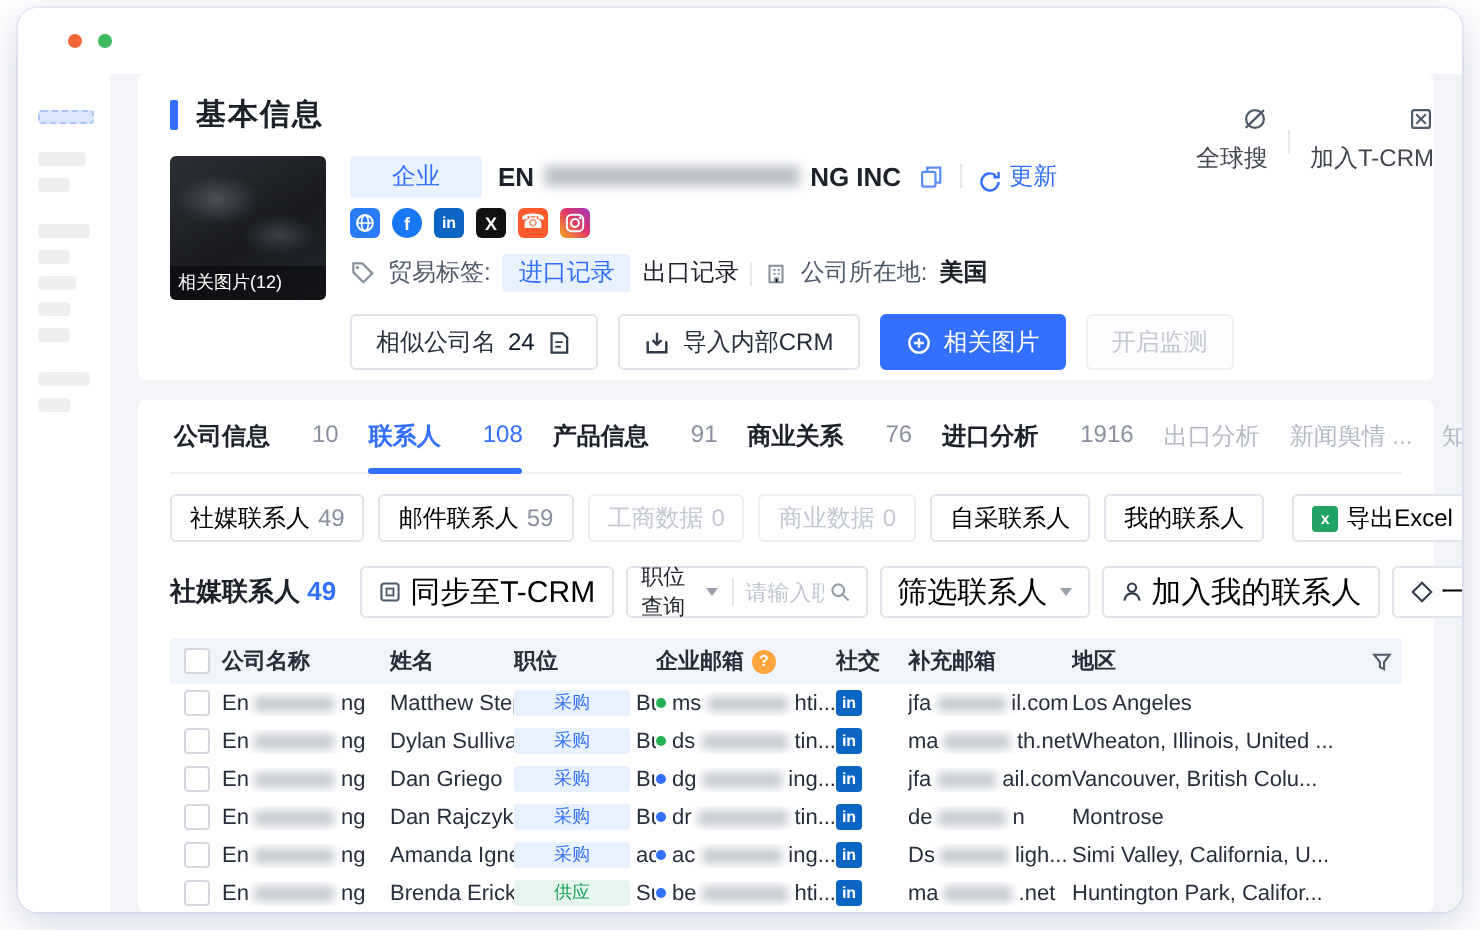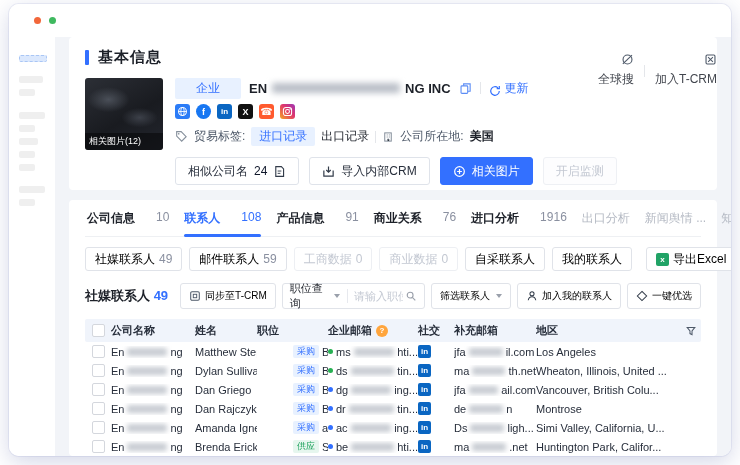--- a/index.html
+++ b/index.html
@@ -85,42 +85,42 @@
   .fbtn.disabled .cnt { color:#c3c8d2; }
   .spacer { flex:1; }
   .excel-ic { width:13px; height:13px; border-radius:2px; background:#21a366; color:#fff;
     font-size:8px; font-weight:bold; display:flex; align-items:center; justify-content:center; }
   .tri { width:0; height:0; border-left:3.5px solid transparent; border-right:3.5px solid transparent;
     border-top:4px solid #9aa0ab; margin-left:2px; flex:none; }
   
   .srow { margin-top:12px; display:flex; align-items:center; gap:6px; }
   .sec2 { font-size:13px; font-weight:bold; white-space:nowrap; }
   .sec2 .cnt { color:#3370ff; }
-  .tbtn { height:26px; padding:0 8px; font-size:10px; border:1px solid #e0e3e9; border-radius:3px;
+  .tbtn { height:26px; padding:0 8px; font-size:15px; border:1px solid #e0e3e9; border-radius:3px;
     background:#fff; display:flex; align-items:center; gap:4px; cursor:pointer; white-space:nowrap; }
   .jobgroup { display:flex; align-items:center; height:26px; border:1px solid #e0e3e9; border-radius:3px; background:#fff; }
   .jg-left { padding:0 7px; display:flex; align-items:center; gap:4px; font-size:11px; cursor:pointer; }
   .jg-sep { width:1px; height:14px; background:#e7e9ee; }
   .jg-input { width:60px; padding:0 6px; font-size:11px; color:#c3c8d2; white-space:nowrap; overflow:hidden; }
   .jg-search { padding:0 7px 0 2px; display:flex; align-items:center; cursor:pointer; }
   
   .tbl { margin-top:10px; }
   .thead { background:#f0f4fb; height:23px; display:flex; align-items:center; font-size:11px;
     font-weight:bold; color:#272e3b; border-radius:2px; }
   .trow { height:19px; display:flex; align-items:center; font-size:11px; color:#272e3b; }
   .c-check { width:26px; padding-left:7px; flex:none; display:flex; align-items:center; }
   .c-company { width:84px; flex:none; display:flex; align-items:center; white-space:nowrap; overflow:hidden; }
   .c-name { width:62px; flex:none; white-space:nowrap; overflow:hidden; }
   .c-title { width:71px; flex:none; display:flex; align-items:center; gap:3px; white-space:nowrap; overflow:hidden; }
   .c-email { width:90px; flex:none; display:flex; align-items:center; white-space:nowrap; overflow:hidden; }
   .c-social { width:36px; flex:none; display:flex; align-items:center; }
   .c-alt { width:82px; flex:none; display:flex; align-items:center; white-space:nowrap; overflow:hidden; }
   .c-region { flex:1; display:flex; align-items:center; justify-content:space-between; white-space:nowrap; overflow:hidden; padding-right:4px; }
   .cb { width:13px; height:13px; border:1px solid #d4d7dd; border-radius:2px; background:#fff; cursor:pointer; }
-  .tagchip { font-size:9px; line-height:13px; padding:0 4px; border-radius:2px; flex:none;margin-left:36px; }
+  .tagchip { font-size:9px; line-height:13px; padding:0 20px; border-radius:2px; flex:none; }
   .tag-blue { color:#3370ff; background:#e8f1ff; }
   .tag-green { color:#18a058; background:#e6f6ee; }
   .dot2 { width:5px; height:5px; border-radius:50%; flex:none; margin-right:3px; }
   .dot-green { background:#27b053; }
   .dot-blue { background:#3370ff; }
   .lin { width:13px; height:13px; background:#0a66c2; color:#fff; font-size:8px; font-weight:bold;
     border-radius:2px; display:flex; align-items:center; justify-content:center; cursor:pointer; }
   .helpq { width:12px; height:12px; border-radius:50%; background:#ffa53d; color:#fff; font-size:8px;
     display:flex; align-items:center; justify-content:center; margin-left:4px; }
   svg { flex:none; display:block; }

